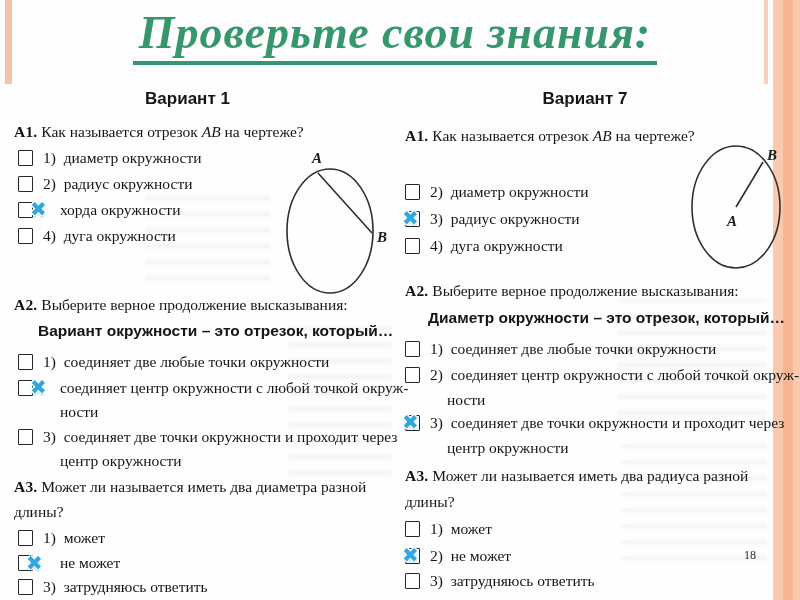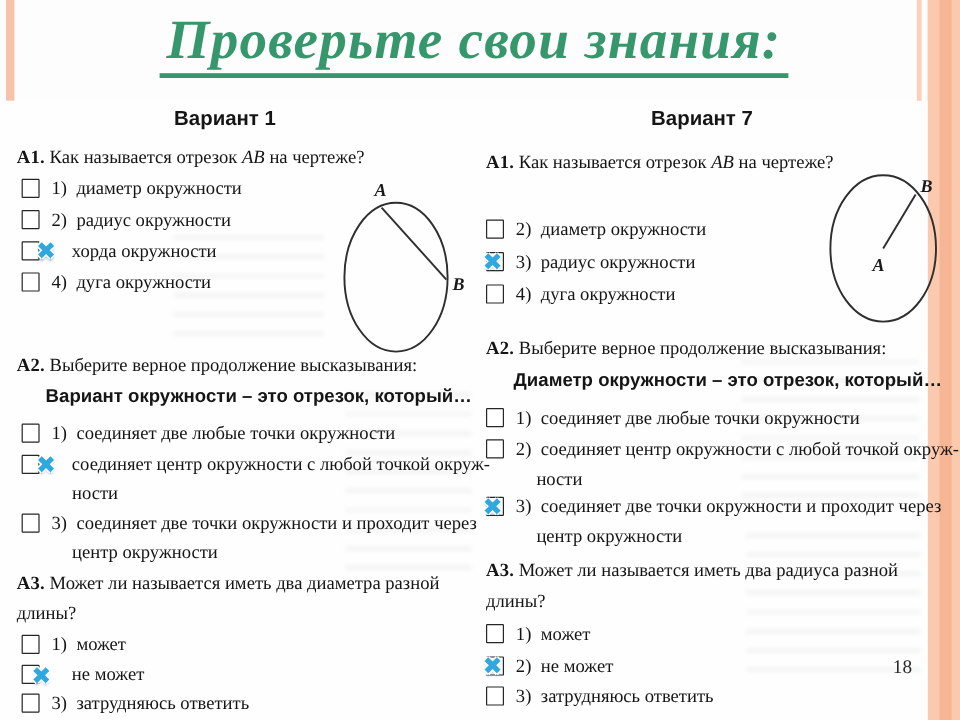--- a/index.html
+++ b/index.html
@@ -22,21 +22,21 @@
   .ln b{letter-spacing:.2px;}
   .vh{font:bold 17px "Liberation Sans",sans-serif;}
   .center{text-align:center;}
   .stmt{font:bold 15.5px "Liberation Sans",sans-serif;}
   .cb{display:inline-block;width:13px;height:14px;border:1.7px solid #262626;
       background:#fff;vertical-align:-3px;margin-right:6px;border-radius:1px;}
   .gap{display:inline-block;width:17px;}
   .num{margin-right:4px;}
   .xm{position:absolute;font:bold 20px "DejaVu Sans",sans-serif;color:#2fa8e0;z-index:5;
       text-shadow:-1px -1px 0 #fff,1px -1px 0 #fff,-1px 1px 0 #fff,1px 1px 0 #fff,0 2px 2px rgba(20,90,140,.45);}
-  .pgnum{position:absolute;font-size:16px;color:#2a2a2a;}
+  .pgnum{position:absolute;font-size:12px;color:#2a2a2a;}
   .ghost{position:absolute;pointer-events:none;
          background:repeating-linear-gradient(0deg,rgba(145,165,150,.20) 0 4px,transparent 4px 16px);
          filter:blur(1.6px);opacity:.55;}
   svg text{font:italic bold 15px "Liberation Serif",serif;fill:#1a1a1a;}
   svg .shape{fill:none;stroke:#2e2e2e;stroke-width:1.6;}
 </style>
 </head>
 <body>
 
 <div class="slide">

